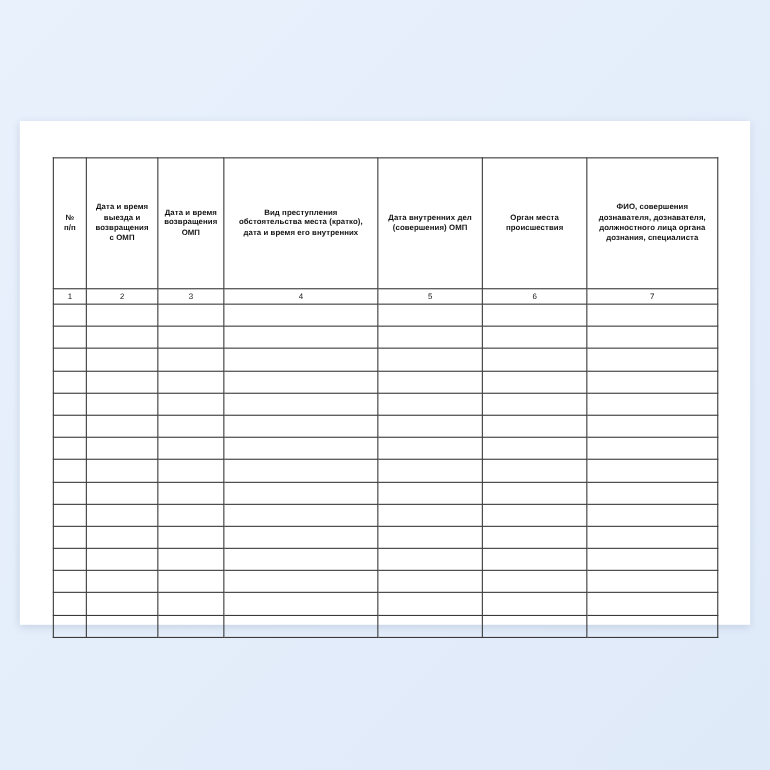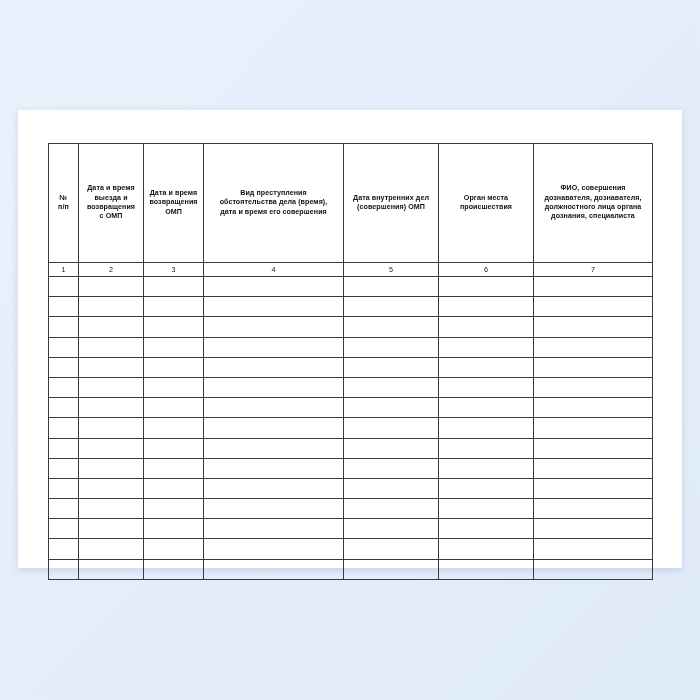--- a/index.html
+++ b/index.html
@@ -94,22 +94,22 @@
               <span>возвращения</span>
               <span>с ОМП</span>
             </th>
             <th class="hdr">
               <span>Дата и время</span>
               <span>возвращения</span>
               <span>ОМП</span>
             </th>
             <th class="hdr">
               <span>Вид преступления</span>
-              <span>обстоятельства дела (время),</span>
-              <span>дата и время его совершения</span>
+              <span>обстоятельства места (кратко),</span>
+              <span>дата и время его внутренних</span>
             </th>
             <th class="hdr">
               <span>Дата внутренних дел</span>
               <span>(совершения) ОМП</span>
             </th>
             <th class="hdr">
               <span>Орган места происшествия</span>
             </th>
             <th class="hdr">
               <span>ФИО, совершения</span>

